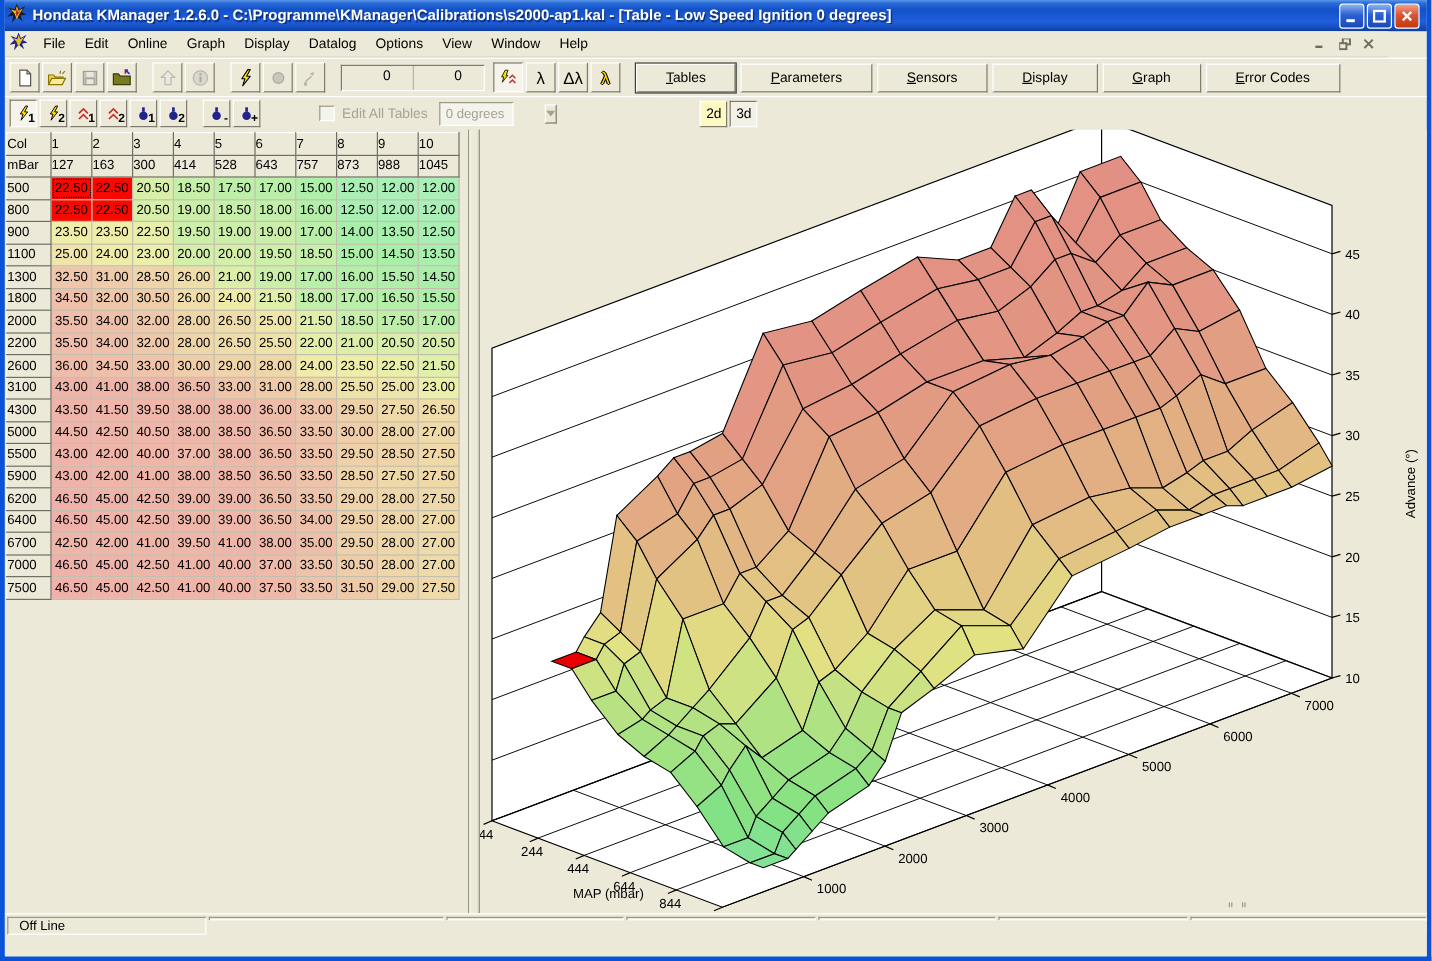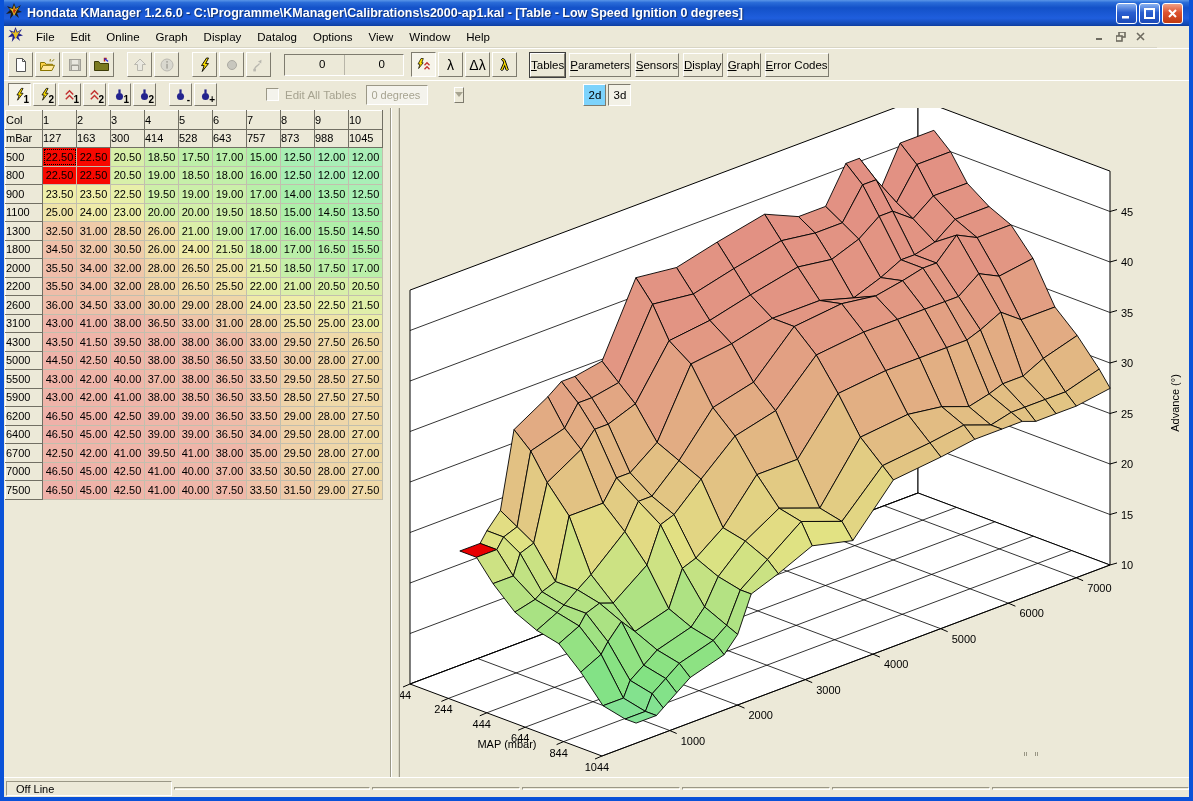--- a/index.html
+++ b/index.html
@@ -31,24 +31,24 @@
   .tbtn.pressed { border-color:#7e7b6e #fff #fff #7e7b6e; background:#f6f4ea; }
   .tbtn.disabled .tb-icon { filter:grayscale(1) opacity(.5); }
   .tb-gap { width:11px; }
   .tb-icon { display:flex; align-items:center; justify-content:center; }
   .glyph { font-size:14px; line-height:1; }
   .glyph.yellow { color:#ffe000; text-shadow:-1px 0 #000,1px 0 #000,0 -1px #000,0 1px #000; }
   .badge { position:absolute; right:1px; bottom:0px; font-style:normal; font-size:10px; font-weight:bold; color:#000; line-height:1; }
   .num-panel { width:120px; height:22px; margin:0 6px 0 12px; background:#ece9d8; border:1px solid; border-color:#7e7b6e #fff #fff #7e7b6e; display:flex; }
   .num-cell { flex:1; font-size:11.5px; text-align:right; padding:3px 18px 0 0; }
   .num-cell:first-child { border-right:1px solid #b8b5a8; }
-  .vbtn { height:24px; padding:0 0; margin-right:4px; background:#ece9d8; font-size:11.5px; font-family:inherit;
+  .vbtn { height:24px; padding:0 24px; margin-right:4px; background:#ece9d8; font-size:11.5px; font-family:inherit;
           border:1px solid; border-color:#fff #7e7b6e #7e7b6e #fff; }
   .vbtn.active { outline:1px solid #404040; }
-  .mbtn { width:23px; height:22px; margin-right:2px; background:#7dd3fc; font-size:11.5px; font-family:inherit;
+  .mbtn { width:23px; height:22px; margin-right:2px; background:#fef9c3; font-size:11.5px; font-family:inherit;
           border:1px solid; border-color:#fff #7e7b6e #7e7b6e #fff; }
   .mbtn.active { border-color:#7e7b6e #fff #fff #7e7b6e; background:#f3f1e6; }
   .cb-wrap { display:flex; align-items:center; margin-left:48px; }
   .cb { width:13px; height:13px; background:#f4f3ec; border:1px solid; border-color:#9a9786 #fff #fff #9a9786; }
   .cb-label { font-size:11.5px; color:#a6a390; margin-left:6px; }
   .dd { width:62px; height:20px; margin-left:10px; background:#f4f3ec; border:1px solid; border-color:#9a9786 #fff #fff #9a9786; display:flex; align-items:center;gap:34px; }
   .dd-value { flex:1; font-size:11px; color:#a6a390; padding-left:4px; white-space:nowrap; }
   .dd-arrow { width:16px; height:16px; background:#ece9d8; border:1px solid; border-color:#fff #7e7b6e #7e7b6e #fff; display:flex; align-items:center; justify-content:center; }
   .dd-arrow svg { display:block; }
   .tb2-modes { margin-left:155px; display:flex; }
@@ -63,21 +63,21 @@
   table.ign td { height:18.5px; padding:0; }
   td.hdr { width:34px; background:#ece9d8; border:1px solid; border-color:#fff #716f64 #716f64 #fff; padding-left:3px; text-align:left; }
   td.hdr.corner { width:37px; }
   td.val { width:34px; text-align:center; border:1px solid #c2bfae; color:#000; }
   td.val.sel { background:#f80800 !important; }
   td.val.focus { outline:1px dotted #000; outline-offset:-2px; }
   
   #surface-svg { position:absolute; left:0; top:0; }
   #surface-svg text { font-family:"Liberation Sans",sans-serif; font-size:11px; fill:#000; }
   
-  .statusbar { position:absolute; left:0; bottom:0; width:1185px; height:20px; background:#ece9d8; display:flex; align-items:center; padding:2px 0 1px 0; border-top:1px solid #fff; }
+  .statusbar { position:absolute; left:0; bottom:0; width:1185px; height:36px; background:#ece9d8; display:flex; align-items:flex-start; padding:2px 0 1px 0; border-top:1px solid #fff; }
   .spanel { margin-left:2px; border:1px solid; border-color:#9a9786 #fff #fff #9a9786; font-size:11px; padding:1px 0 0 9px; }
   .grip { position:absolute; left:1020px; bottom:21px; width:14px; height:4px;
           border-left:3px double #9a9786; border-right:3px double #9a9786; }
 </style>
 </head>
 <body>
 
 <div class="window">
 
   <div class="titlebar">

